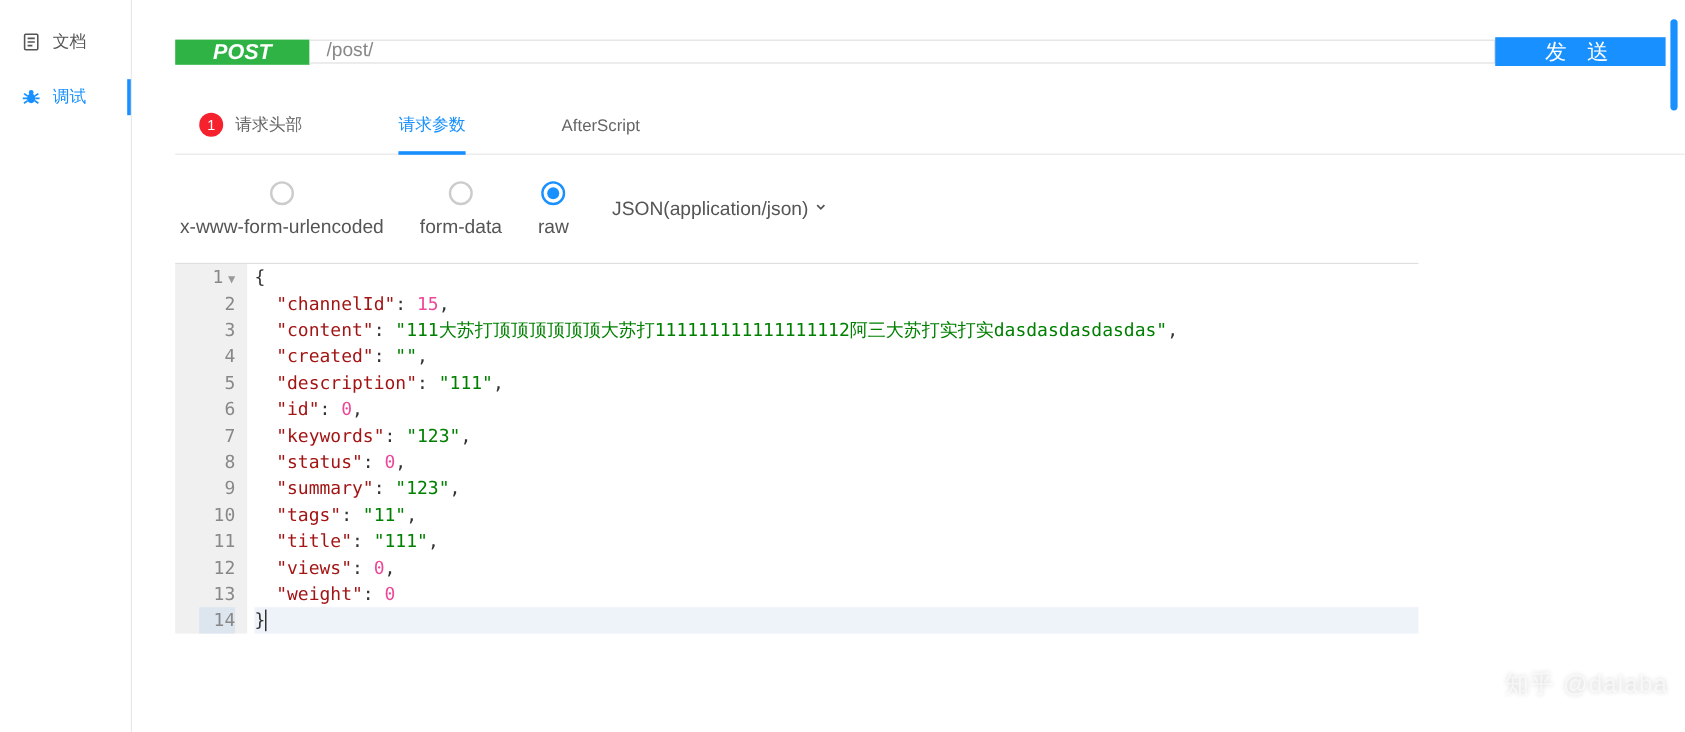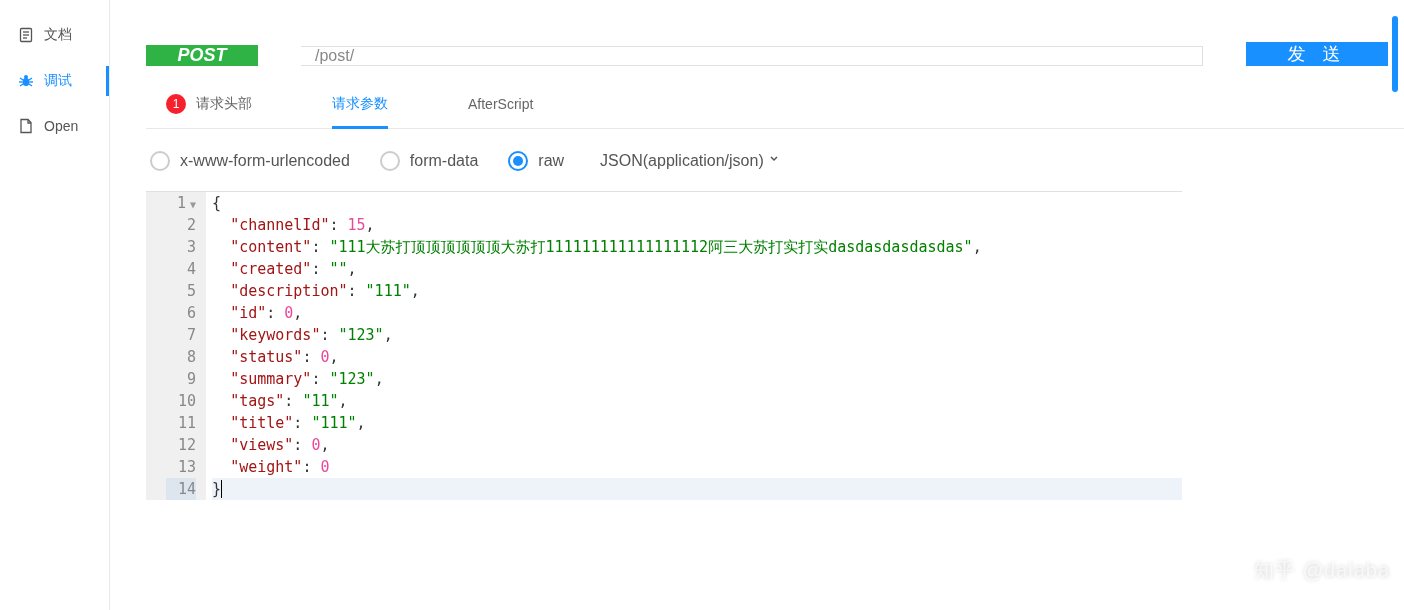--- a/index.html
+++ b/index.html
@@ -42,24 +42,23 @@
 }
 .side-icon { width: 16px; height: 16px; flex-shrink: 0; }
 
 .main {
   flex: 1;
   padding: 20px 0 0 36px;
   position: relative;
 }
 .url-bar {
   display: flex;
-  align-items: flex-end;
+  align-items: center;
   margin-right: 16px;
   height: 46px;
-  gap: 43px;
 }
 .method {
   width: 112px;
   background: #2fb344;
   color: #fff;
   font-weight: 700;
   display: flex;
   align-items: center;
   justify-content: center;
   font-style: italic;
@@ -127,20 +126,21 @@
   align-items: center;
   padding: 22px 0 20px 4px;
 }
 .radio-item {
   display: flex;
   align-items: center;
   gap: 10px;
   color: #555;
   cursor: pointer;
   font-size: 16px;
+  flex-direction: column;
 }
 .radio {
   width: 20px; height: 20px;
   border: 2px solid #ccc;
   border-radius: 50%;
   position: relative;
 }
 .radio.checked { border-color: #1890ff; }
 .radio.checked::after {
   content: "";
@@ -237,27 +237,20 @@
           <ellipse cx="8" cy="9" rx="3.5" ry="4"></ellipse>
           <circle cx="8" cy="4" r="2"></circle>
           <line x1="1" y1="9" x2="4.5" y2="9" stroke="currentColor" stroke-width="1.4"></line>
           <line x1="11.5" y1="9" x2="15" y2="9" stroke="currentColor" stroke-width="1.4"></line>
           <line x1="2" y1="5" x2="5" y2="7" stroke="currentColor" stroke-width="1.4"></line>
           <line x1="11" y1="7" x2="14" y2="5" stroke="currentColor" stroke-width="1.4"></line>
           <line x1="2" y1="13" x2="5" y2="11" stroke="currentColor" stroke-width="1.4"></line>
           <line x1="11" y1="11" x2="14" y2="13" stroke="currentColor" stroke-width="1.4"></line>
         </svg>
       <span>调试</span>
-    </div>
-    <div class="sidebar-item">
-      <svg class="side-icon" viewBox="0 0 16 16" fill="none" stroke="currentColor" stroke-width="1.3">
-          <path d="M3 1.5h7l3 3v10H3z"></path>
-          <path d="M10 1.5V5h3"></path>
-        </svg>
-      <span>Open</span>
     </div>
   </div>
 
   <div class="main">
     <div class="scroll-indicator"></div>
 
     <div class="url-bar">
       <div class="method">POST</div>
       <input class="url-input" value="/post/" style="">
       <button class="send-btn">发 送</button>

